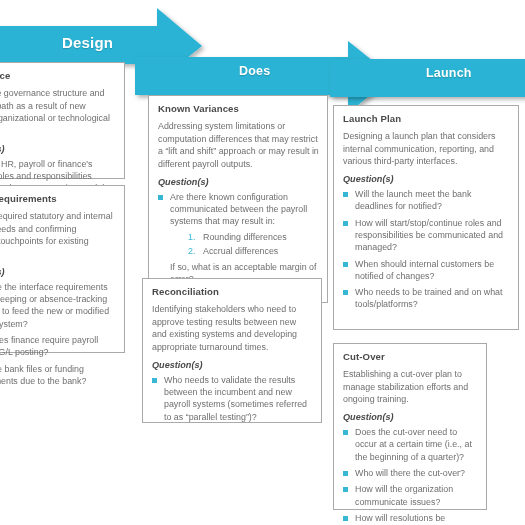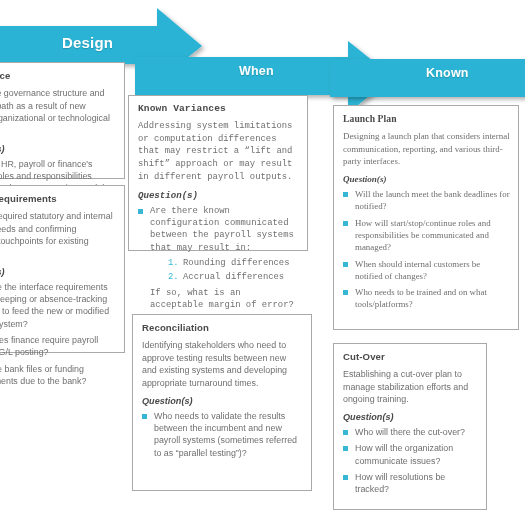--- a/index.html
+++ b/index.html
@@ -121,33 +121,33 @@
 
   <div class="arrow" style="left:135px;top:41px;width:258px;height:72px;">
     <svg width="258" height="72" viewBox="0 0 258 72" xmlns="http://www.w3.org/2000/svg">
       <defs>
         <filter id="sh2" x="-20%" y="-20%" width="160%" height="160%">
           <feDropShadow dx="2.5" dy="2.5" stdDeviation="2" flood-color="#000000" flood-opacity="0.30"></feDropShadow>
         </filter>
       </defs>
       <path filter="url(#sh2)" fill="#29b3d4" d="M0,16 L213,16 L213,0 L258,36 L213,72 L213,54 L0,54 Z"></path>
     </svg>
-    <span class="arrow-label" style="left:104px;top:23px;font-size:12.5px;">When</span>
+    <span class="arrow-label" style="left:104px;top:23px;font-size:12.5px;">Does</span>
   </div>
 
   <div class="arrow" style="left:330px;top:43px;width:256px;height:72px;">
     <svg width="256" height="72" viewBox="0 0 256 72" xmlns="http://www.w3.org/2000/svg">
       <defs>
         <filter id="sh3" x="-20%" y="-20%" width="160%" height="160%">
           <feDropShadow dx="2.5" dy="2.5" stdDeviation="2" flood-color="#000000" flood-opacity="0.30"></feDropShadow>
         </filter>
       </defs>
       <path filter="url(#sh3)" fill="#29b3d4" d="M0,16 L211,16 L211,0 L256,36 L211,72 L211,54 L0,54 Z"></path>
     </svg>
-    <span class="arrow-label" style="left:96px;top:23px;font-size:12.5px;">Known</span>
+    <span class="arrow-label" style="left:96px;top:23px;font-size:12.5px;">Launch</span>
   </div>
 
   <div class="card" style="left:-56px;top:62px;width:181px;height:117px;">
     <div class="card-title">Governance</div>
     <div class="card-desc">Defining the governance structure and escalation path as a result of new process, organizational or technological changes.</div>
     <div class="q-label">Question(s)</div>
     <ul class="qlist">
       <li>
 
         <span class="li-text">How will HR, payroll or finance's payroll roles and responsibilities change in the new operating model?</span>
@@ -168,21 +168,21 @@
 
         <span class="li-text">What does finance require payroll data for G/L posting?</span>
       </li>
       <li>
 
         <span class="li-text">What are bank files or funding requirements due to the bank?</span>
       </li>
     </ul>
   </div>
 
-  <div class="card" style="left:128px;top:95px;width:180px;height:156px;font-family:Liberation Mono, monospace;">
+  <div class="card" style="left:148px;top:95px;width:180px;height:208px;">
     <div class="card-title">Known Variances</div>
     <div class="card-desc">Addressing system limitations or computation differences that may restrict a “lift and shift” approach or may result in different payroll outputs.</div>
     <div class="q-label">Question(s)</div>
     <ul class="qlist">
       <li>
         <span class="bullet"></span>
         <span class="li-text">Are there known configuration communicated between the payroll systems that may result in:</span>
         <ol class="subnum">
           <li>
             <span class="num">1.</span>
@@ -191,33 +191,33 @@
           <li>
             <span class="num">2.</span>
             <span>Accrual differences</span>
           </li>
         </ol>
         <div class="tail-note">If so, what is an acceptable margin of error?</div>
       </li>
     </ul>
   </div>
 
-  <div class="card" style="left:132px;top:278px;width:180px;height:177px;margin-top:36px;">
+  <div class="card" style="left:142px;top:278px;width:180px;height:145px;">
     <div class="card-title">Reconciliation</div>
     <div class="card-desc">Identifying stakeholders who need to approve testing results between new and existing systems and developing appropriate turnaround times.</div>
     <div class="q-label">Question(s)</div>
     <ul class="qlist">
       <li>
         <span class="bullet"></span>
         <span class="li-text">Who needs to validate the results between the incumbent and new payroll systems (sometimes referred to as “parallel testing”)?</span>
       </li>
     </ul>
   </div>
 
-  <div class="card" style="left:333px;top:105px;width:186px;height:225px;font-family:Liberation Serif, serif;">
+  <div class="card" style="left:333px;top:105px;width:186px;height:225px;">
     <div class="card-title">Launch Plan</div>
     <div class="card-desc">Designing a launch plan that considers internal communication, reporting, and various third-party interfaces.</div>
     <div class="q-label">Question(s)</div>
     <ul class="qlist">
       <li>
         <span class="bullet"></span>
         <span class="li-text">Will the launch meet the bank deadlines for notified?</span>
       </li>
       <li>
         <span class="bullet"></span>
@@ -234,20 +234,24 @@
     </ul>
   </div>
 
   <div class="card" style="left:333px;top:343px;width:154px;height:167px;">
     <div class="card-title">Cut-Over</div>
     <div class="card-desc">Establishing a cut-over plan to manage stabilization efforts and ongoing training.</div>
     <div class="q-label">Question(s)</div>
     <ul class="qlist">
       <li>
         <span class="bullet"></span>
+        <span class="li-text">Does the cut-over need to occur at a certain time (i.e., at the beginning of a quarter)?</span>
+      </li>
+      <li>
+        <span class="bullet"></span>
         <span class="li-text">Who will there the cut-over?</span>
       </li>
       <li>
         <span class="bullet"></span>
         <span class="li-text">How will the organization communicate issues?</span>
       </li>
       <li>
         <span class="bullet"></span>
         <span class="li-text">How will resolutions be tracked?</span>
       </li>

